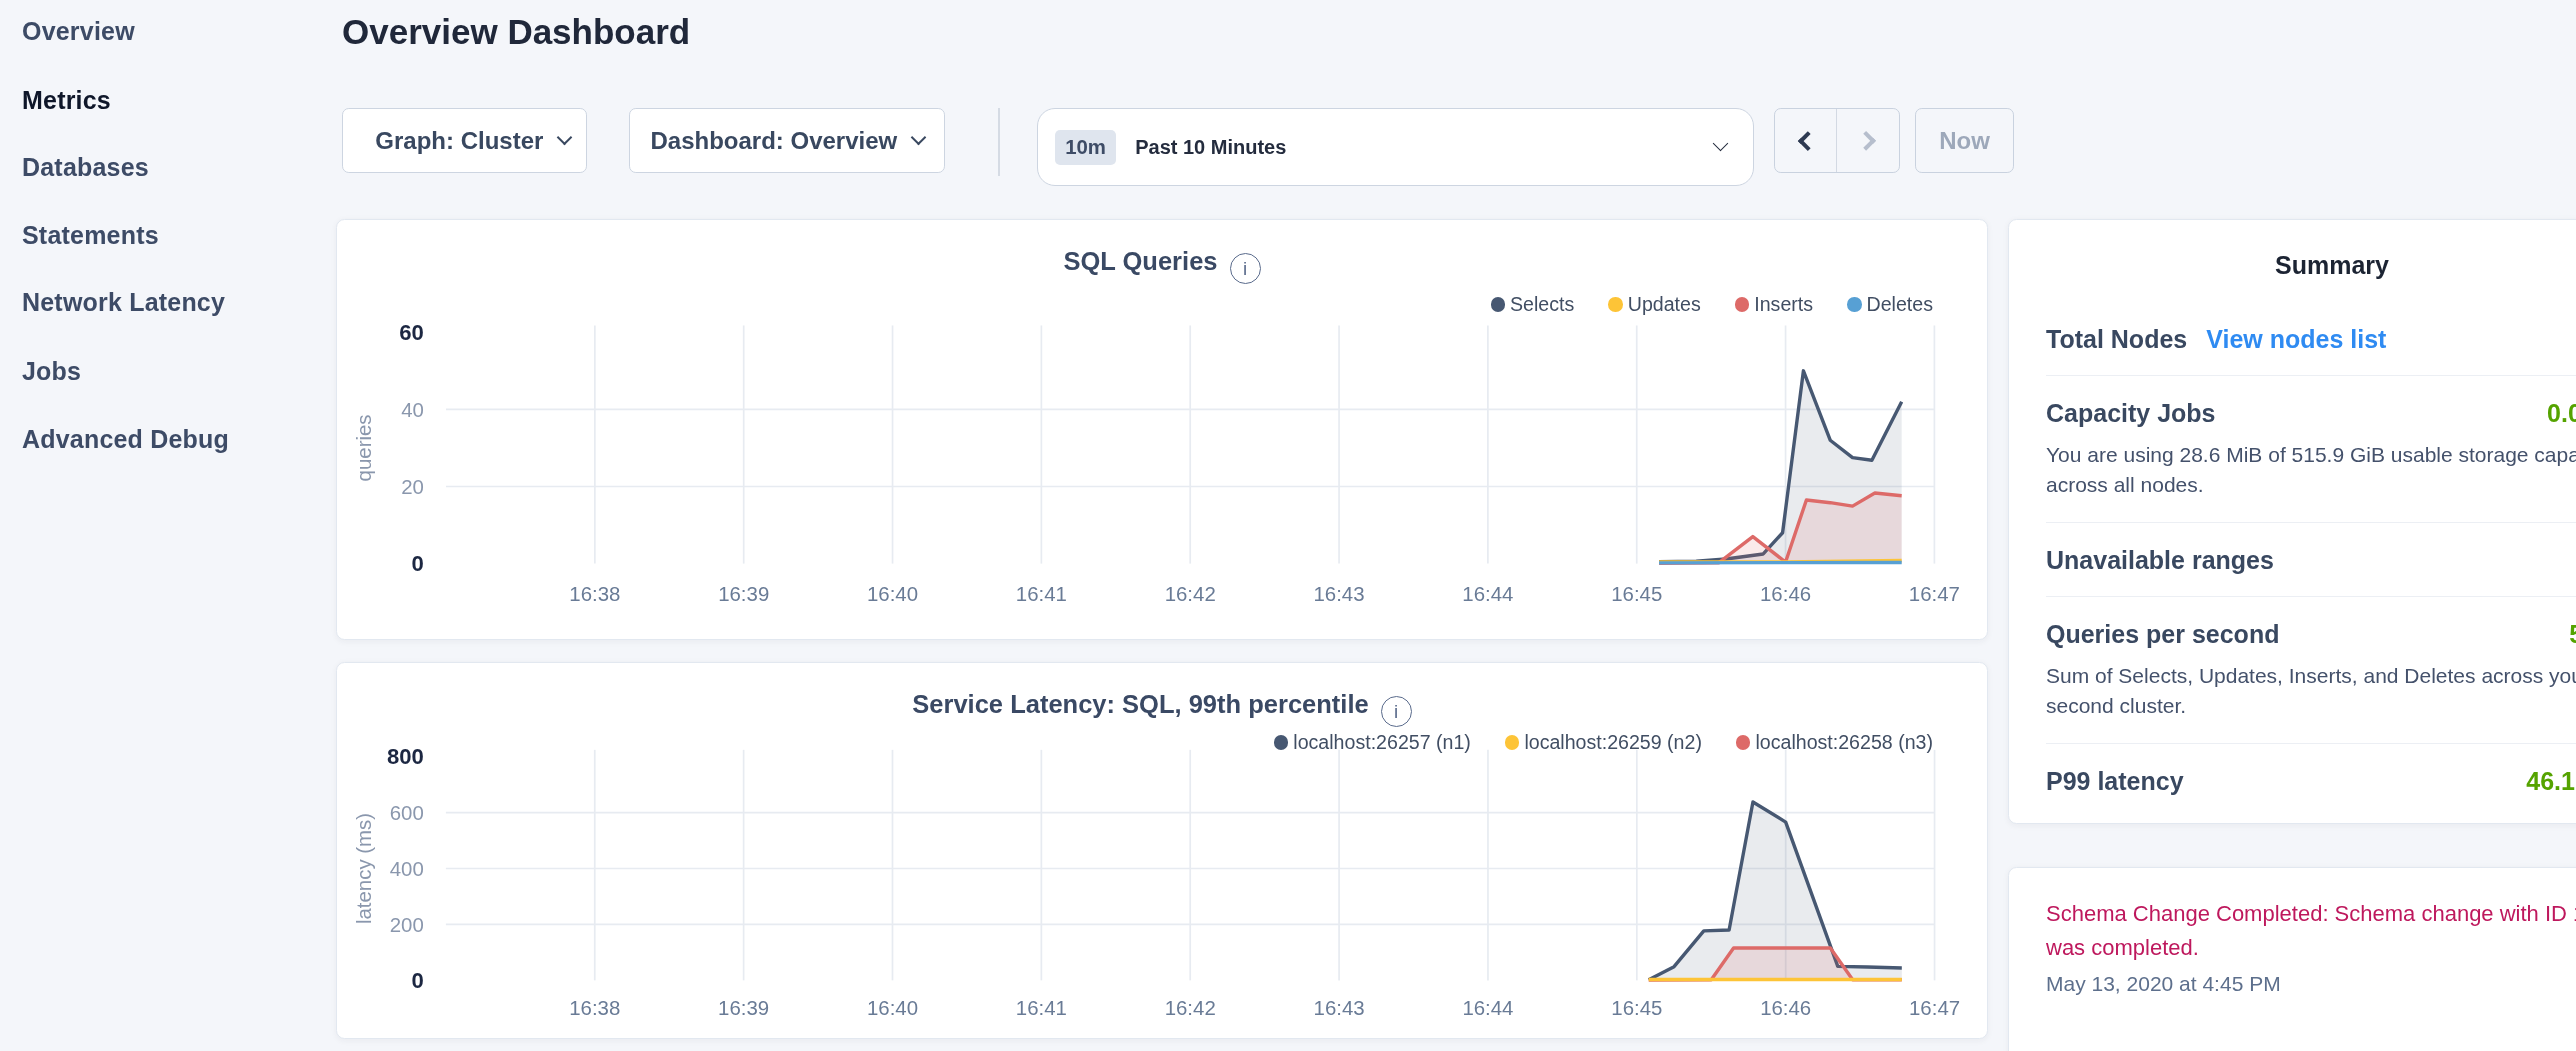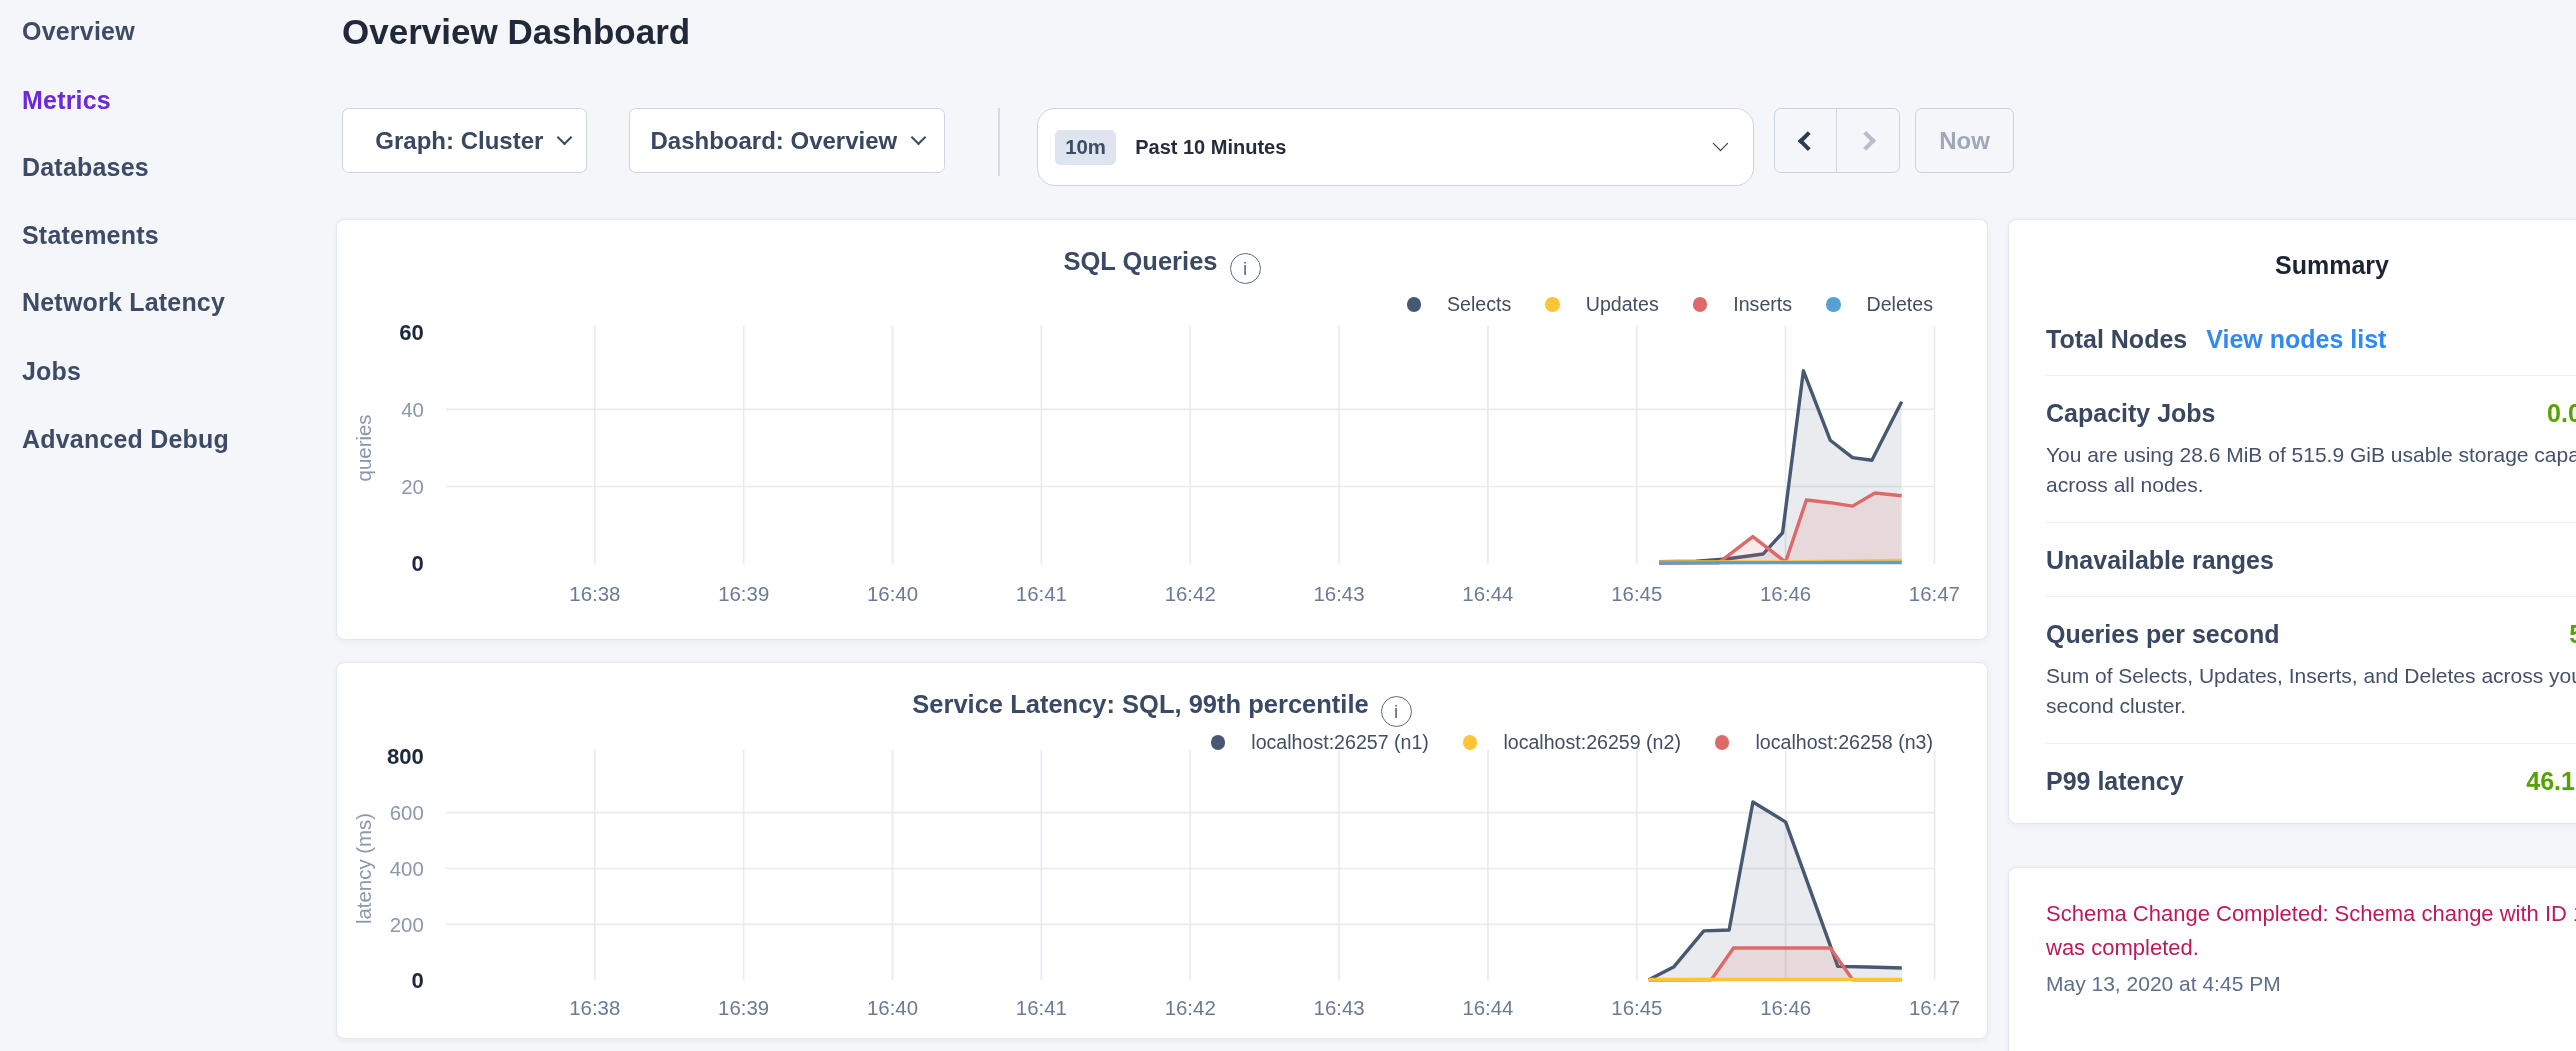--- a/index.html
+++ b/index.html
@@ -4,21 +4,21 @@
 <style>
   * { margin:0; padding:0; box-sizing:border-box; }
   html,body { width:2576px; height:1051px; overflow:hidden; }
   body { font-family:"Liberation Sans", sans-serif; background:#f4f6fa; color:#242c3e; }
   .app { position:relative; width:2576px; height:1051px; }
 
   
   .sidebar { position:absolute; left:0; top:0; width:332px; height:100%; }
   .side-item { position:absolute; left:22px; height:39px; line-height:39px;
                font-size:25px; font-weight:600; color:#3d4b66; cursor:pointer; letter-spacing:0.2px; }
-  .side-item.active { color:#6d28d9; }
+  .side-item.active { color:#0f172a; }
 
   
   .page-title { position:absolute; left:342px; top:12px; font-size:35px; font-weight:600; color:#20283a; }
 
   .dd { position:absolute; top:108px; height:65px; background:#fff; border:0.9px solid #cdd5e1;
         border-radius:6.8px; display:flex; align-items:center; justify-content:center; gap:15.3px;
         font-family:"Liberation Sans",sans-serif; font-size:24px; font-weight:700; color:#394860; cursor:pointer; }
   .chev { width:11px; height:11px; border-right:2.6px solid #394860; border-bottom:2.6px solid #394860;
           transform:rotate(45deg); margin-top:-6.8px; }
   .vdiv { position:absolute; left:998px; top:108px; width:1.7px; height:68px; background:#d5dbe4; }
@@ -46,21 +46,21 @@
   
   .panel { position:absolute; background:#fff; border:0.9px solid #e2e8f0; border-radius:8.5px;
            box-shadow:0 1.7px 6.8px rgba(30,40,60,0.05); }
   .chartp { left:336px; width:1652px; }
   .ptitle { position:absolute; top:27px; left:0; width:100%; text-align:center; font-size:25.5px;
             font-weight:700; color:#3a4964; }
   .info { display:inline-block; width:31px; height:31px; line-height:29px; border:1.7px solid #5a6b8c;
           border-radius:50%; font-size:18.7px; font-weight:400; font-style:normal; color:#5a6b8c;
           text-align:center; margin-left:12px; vertical-align:-5.1px; cursor:pointer; }
   .legend { position:absolute; right:54px; display:flex; gap:34px; align-items:center; }
-  .leg-item { display:flex; align-items:center; gap:26px; cursor:pointer; }
+  .leg-item { display:flex; align-items:center; gap:5px; cursor:pointer; }
   .leg-dot { width:14.5px; height:14.5px; border-radius:50%; }
   .leg-label { font-size:19.6px; color:#414e63; }
   svg.chart { position:absolute; left:0; top:0; pointer-events:none; }
 
   
   .sidepanel { left:2008px; width:648px; padding:0 37px; }
   .sp-title { padding-top:31px; text-align:center; font-size:25px; font-weight:700; color:#1c2433; }
   .srow { padding:23px 0 21px 0; border-top:0.9px solid #eceff4; position:relative; }
   .srow.first { border-top:none; margin-top:22px; }
   .srow-label { font-size:25px; font-weight:700; color:#394860; display:inline; }

